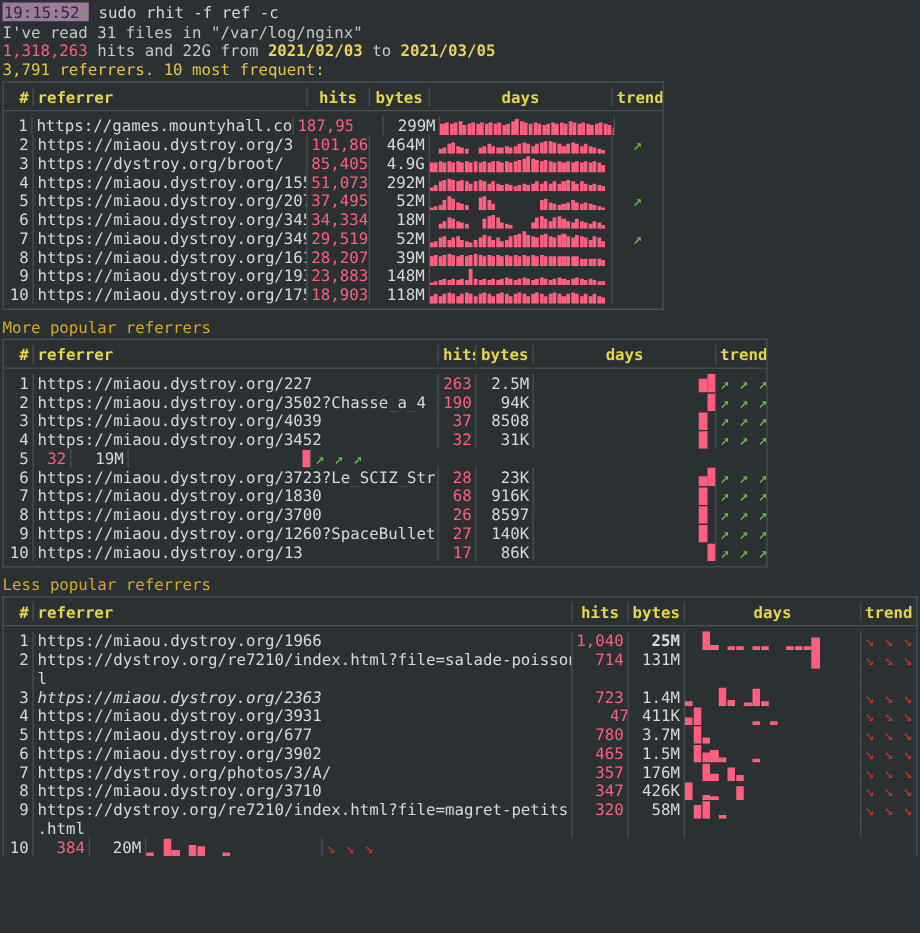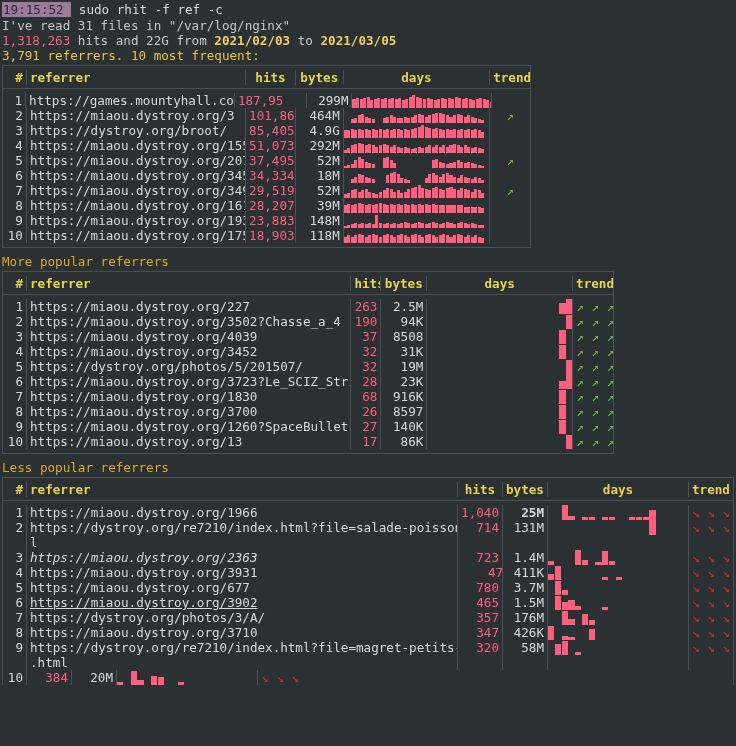--- a/index.html
+++ b/index.html
@@ -247,21 +247,20 @@
         <div class="trow">
           <div class="cell num" style="width:23px;">4</div>
           <div class="cell bl" style="width:325px;">https://miaou.dystroy.org/3452</div>
           <div class="cell bl num pink" style="width:30px;">32</div>
           <div class="cell bl num" style="width:46px;">31K</div>
           <div class="cell bl" style="width:146px;padding:0;"><div class="spark" style="width:146px;"><span class="bar" style="left:132px;width:6.5px;height:14px;"></span></div></div>
           <div class="cell bl ctr trend up" style="width:41px;">↗ ↗ ↗</div>
         </div>
         <div class="trow">
           <div class="cell num" style="width:23px;">5</div>
-          <div class="cell bl" style="width:325px;">https://dystroy.org/photos/5/201507/</div>
           <div class="cell bl num pink" style="width:30px;">32</div>
           <div class="cell bl num" style="width:46px;">19M</div>
           <div class="cell bl" style="width:146px;padding:0;"><div class="spark" style="width:146px;"><span class="bar" style="left:139px;width:6.5px;height:14px;"></span></div></div>
           <div class="cell bl ctr trend up" style="width:41px;">↗ ↗ ↗</div>
         </div>
         <div class="trow">
           <div class="cell num" style="width:23px;">6</div>
           <div class="cell bl" style="width:325px;">https://miaou.dystroy.org/3723?Le_SCIZ_Strike</div>
           <div class="cell bl num pink" style="width:30px;">28</div>
           <div class="cell bl num" style="width:46px;">23K</div>
@@ -361,21 +360,21 @@
         <div class="trow">
           <div class="cell num" style="width:23px;">5</div>
           <div class="cell bl" style="width:431px;">https://miaou.dystroy.org/677</div>
           <div class="cell bl num pink" style="width:45px;">780</div>
           <div class="cell bl num" style="width:45px;">3.7M</div>
           <div class="cell bl" style="width:141px;padding:0;"><div class="spark" style="width:141px;"><span class="bar" style="left:6.75px;width:6.25px;height:14px;"></span><span class="bar" style="left:13.5px;width:6.25px;height:5px;"></span></div></div>
           <div class="cell bl ctr trend down" style="width:45px;">↘ ↘ ↘</div>
         </div>
         <div class="trow">
           <div class="cell num" style="width:23px;">6</div>
-          <div class="cell bl" style="width:431px;text-decoration:underline;">https://miaou.dystroy.org/3902</div>
+          <div class="cell bl" style="width:431px;">https://miaou.dystroy.org/3902</div>
           <div class="cell bl num pink" style="width:45px;">465</div>
           <div class="cell bl num" style="width:45px;">1.5M</div>
           <div class="cell bl" style="width:141px;padding:0;"><div class="spark" style="width:141px;"><span class="bar" style="left:6.75px;width:6.25px;height:14px;"></span><span class="bar" style="left:13.5px;width:6.25px;height:8px;"></span><span class="bar" style="left:20.25px;width:6.25px;height:10px;"></span><span class="bar" style="left:27px;width:6.25px;height:4px;"></span><span class="bar" style="left:54px;width:6.25px;height:3px;"></span></div></div>
           <div class="cell bl ctr trend down" style="width:45px;">↘ ↘ ↘</div>
         </div>
         <div class="trow">
           <div class="cell num" style="width:23px;">7</div>
           <div class="cell bl" style="width:431px;">https://dystroy.org/photos/3/A/</div>
           <div class="cell bl num pink" style="width:45px;">357</div>
           <div class="cell bl num" style="width:45px;">176M</div>

